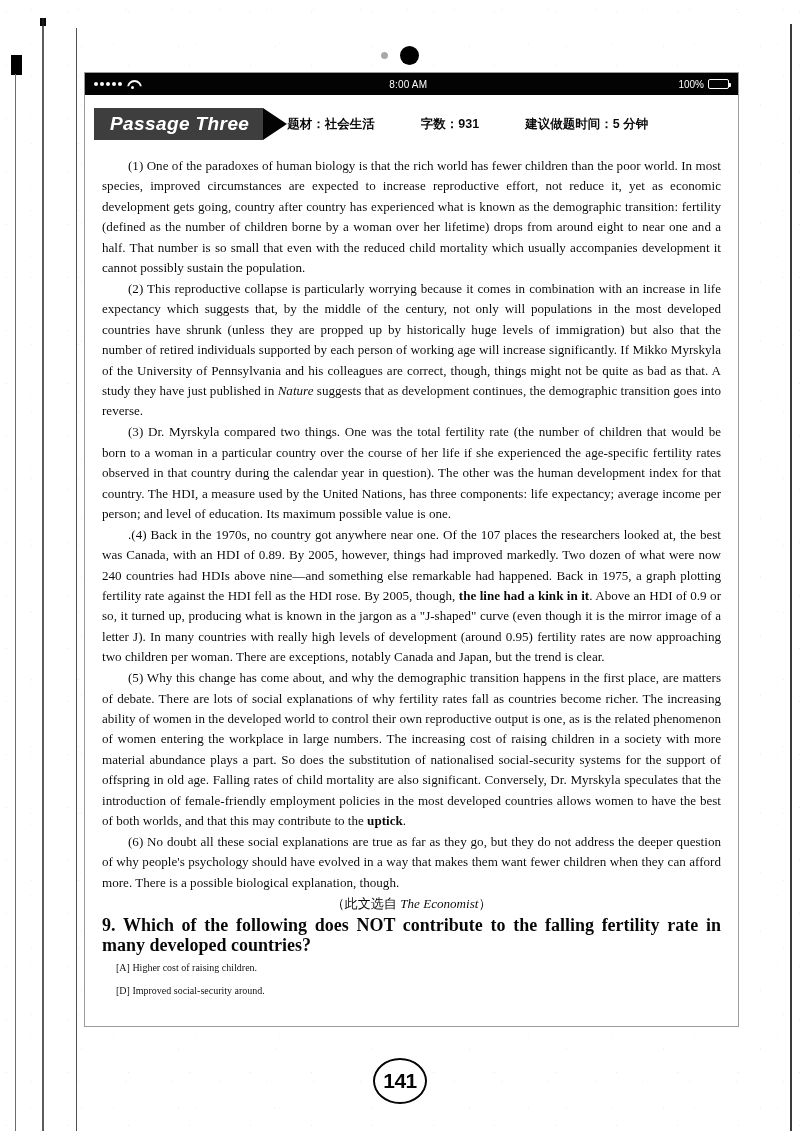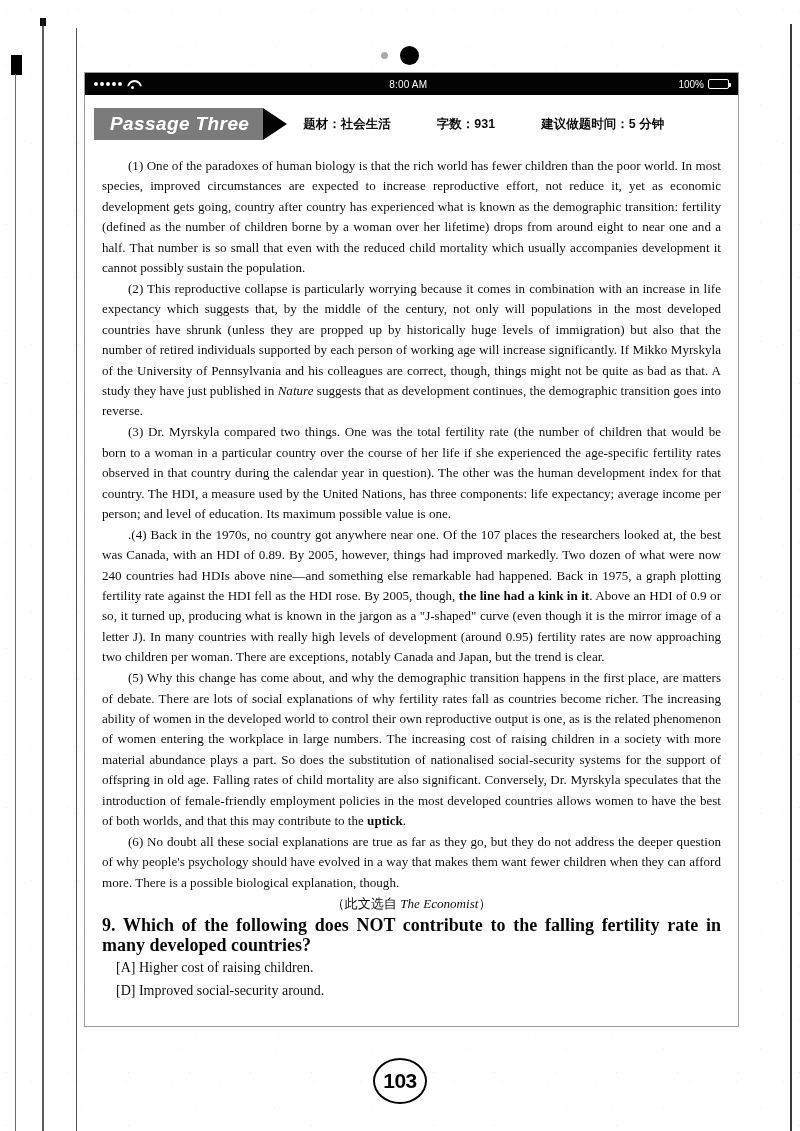--- a/index.html
+++ b/index.html
@@ -201,21 +201,21 @@
   .banner {
     position: relative;
     height: 46px;
     display: flex;
     align-items: center;
     padding-left: 9px;
     margin-top: 6px;
   }
   .banner-tag {
     position: relative;
-    background: #3b82f6;
+    background: #a21caf;
     color: #ffffff;
     height: 32px;
     display: flex;
     align-items: center;
     padding: 0 14px 0 16px;
     font-family: "Liberation Sans", sans-serif;
     font-weight: bold;
     font-style: italic;
     font-size: 19px;
     letter-spacing: .4px;
@@ -226,21 +226,21 @@
     position: absolute;
     right: -24px; top: 0;
     width: 0; height: 0;
     border-top: 16px solid transparent;
     border-bottom: 16px solid transparent;
     border-left: 24px solid #0c0c0c;
   }
   .banner-meta {
     display: flex;
     align-items: flex-end;
-    margin-left: 40px;
+    margin-left: 24px;
     font-family: "Liberation Sans", sans-serif;
     font-size: 12.5px;
     font-weight: bold;
     color: #131313;
     gap: 46px;
     white-space: nowrap;
   }
 
   
   .passage {
@@ -266,21 +266,21 @@
     margin: 4px 0 2px 0;
     font-size: 18px;
     line-height: 20.4px;
     font-weight: bold;
     text-indent: 0;
   }
   .options {
     list-style: none;
     margin: 0;
     padding: 0 0 0 14px;
-    font-size: 14px;
+    font-size: 10px;
     line-height: 23px;
   }
   .options li { text-indent: 0; }
 
   
   .page-number-wrap {
     position: absolute;
     left: 0;
     top: 1058px;
     width: 800px;
@@ -379,14 +379,14 @@
     <p class="question noindent">9. Which of the following does NOT contribute to the falling fertility rate in many developed countries?</p>
 
     <ul class="options">
       <li>[A] Higher cost of raising children.</li>
       <li>[D] Improved social-security around.</li>
     </ul>
   </div>
 </div>
 
 <div class="page-number-wrap">
-  <div class="page-number">103</div>
+  <div class="page-number">141</div>
 </div>
 
 </body></html>

